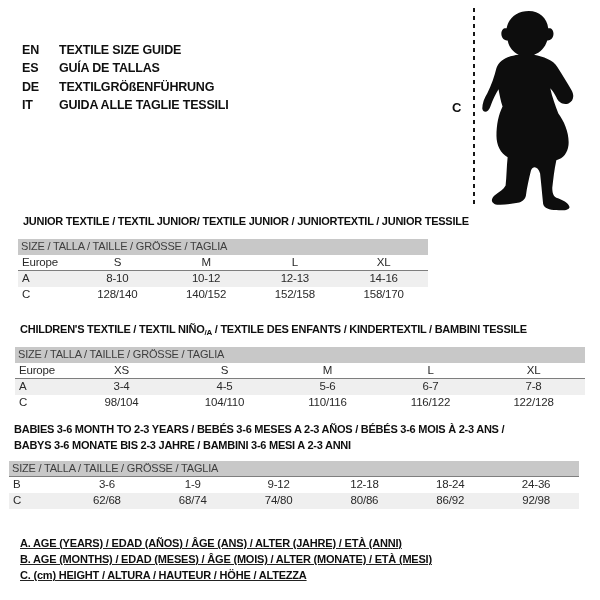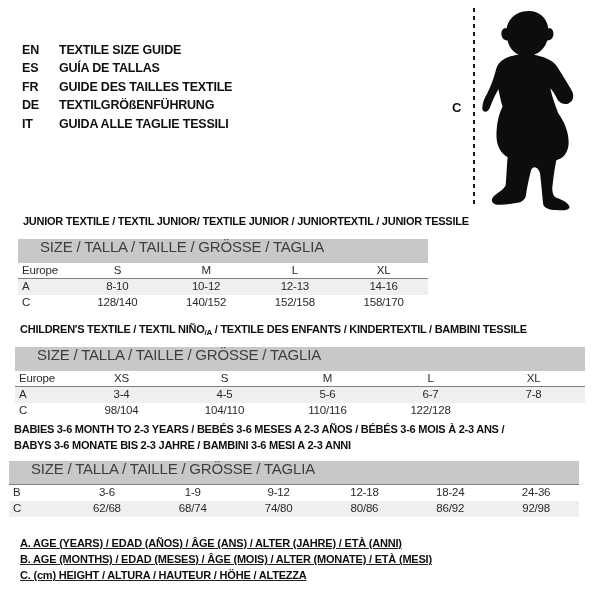--- a/index.html
+++ b/index.html
@@ -20,22 +20,22 @@
   
   .sgtable { position: absolute; }
   .t1 { left: 18px; top: 215px; width: 410px; }
   .t2 { left: 15px; top: 323px; width: 570px; }
   .t3 { left: 9px; top: 421px; width: 570px; }
   .t-title { font-weight: bold; font-size: 11px; letter-spacing: -0.25px; padding-left: 5px;
     white-space: nowrap; color: #0f0f0f; }
   .t1 .t-title, .t2 .t-title { height: 13px; line-height: 13px; margin-bottom: 11px; }
   .t3 .t-title { line-height: 16px; margin-bottom: 8px; }
   .t-sub { font-size: 8px; vertical-align: -2px; }
-  .t-header { height: 24px; line-height: 15px; background: var(--header-bg, #c8c8c8);
-    color: #3e3e3e; font-size: 15px; padding-left: 22px; letter-spacing: -0.2px; }
+  .t-header { height: 16px; line-height: 15px; background: var(--header-bg, #c8c8c8);
+    color: #3e3e3e; font-size: 11px; padding-left: 3px; letter-spacing: -0.2px; }
   .t-header.rule { border-bottom: 1px solid var(--rule, #7e7e7e); }
   .trow { display: grid; height: 16px; line-height: 15px; font-size: 11.5px; letter-spacing: -0.2px; color:#2a2a2a; }
   .trow.shaded { background: var(--shade, #efefef); }
   .trow.rule { border-bottom: 1px solid var(--rule, #7e7e7e); }
   .tlabel { padding-left: 4px; text-align: left; }
   .tcell { text-align: center; }
   
   .legend { position: absolute; left: 20px; top: 535px; text-decoration: underline; }
   .legend-line { font-weight: bold; font-size: 11px; line-height: 16.2px; letter-spacing: -0.2px;
     color: #0f0f0f; white-space: nowrap; }
@@ -46,24 +46,20 @@
 <div class="page">
 
   <div class="lang-list">
     <div class="lang-row">
       <span class="lang-code">EN</span>
       <span class="lang-text">TEXTILE SIZE GUIDE</span>
     </div>
     <div class="lang-row">
       <span class="lang-code">ES</span>
       <span class="lang-text">GUÍA DE TALLAS</span>
-    </div>
-    <div class="lang-row">
-      <span class="lang-code">FR</span>
-      <span class="lang-text">GUIDE DES TAILLES TEXTILE</span>
     </div>
     <div class="lang-row">
       <span class="lang-code">DE</span>
       <span class="lang-text">TEXTILGRÖßENFÜHRUNG</span>
     </div>
     <div class="lang-row">
       <span class="lang-code">IT</span>
       <span class="lang-text">GUIDA ALLE TAGLIE TESSILI</span>
     </div>
   </div>
@@ -130,20 +126,21 @@
           <div class="tcell">4-5</div>
           <div class="tcell">5-6</div>
           <div class="tcell">6-7</div>
           <div class="tcell">7-8</div>
         </div>
         <div class="trow" style="grid-template-columns: 55px repeat(5, 1fr);">
           <div class="tlabel">C</div>
           <div class="tcell">98/104</div>
           <div class="tcell">104/110</div>
           <div class="tcell">110/116</div>
+          <div class="tcell">116/122</div>
           <div class="tcell">122/128</div>
         </div>
       </div>
   </section>
 
   <section class="sgtable t3">
     <div class="t-title">
       <div>BABIES 3-6 MONTH TO 2-3 YEARS / BEBÉS 3-6 MESES A 2-3 AÑOS / BÉBÉS 3-6 MOIS À 2-3 ANS /</div>
       <div>BABYS 3-6 MONATE BIS 2-3 JAHRE / BAMBINI 3-6 MESI A 2-3 ANNI</div>
     </div>

